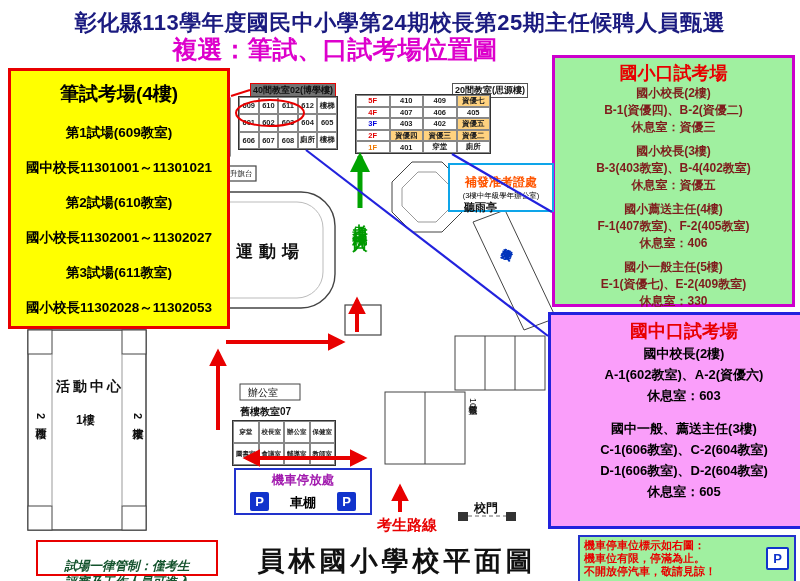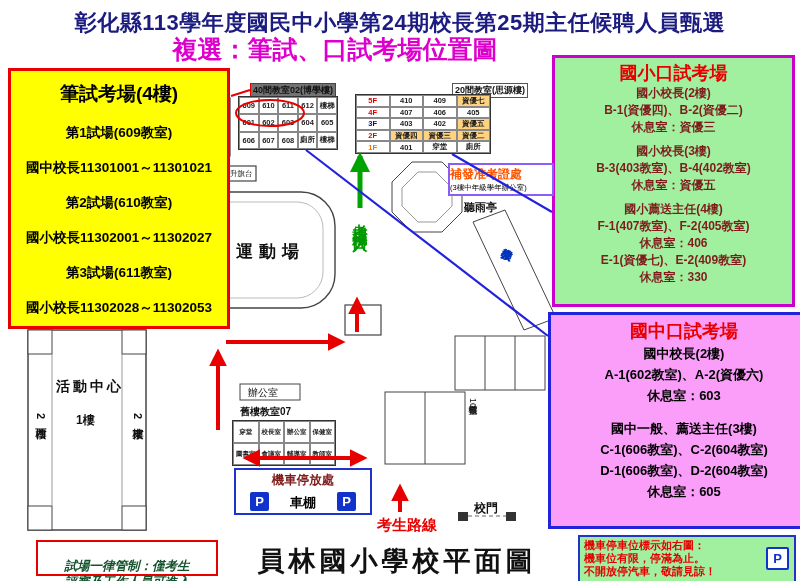--- a/index.html
+++ b/index.html
@@ -43,42 +43,42 @@
   .right-grid{left:355px;top:94px;width:136px;height:60px;}
   .bottom-grid{left:232px;top:420px;width:104px;height:46px;}
   .bottom-grid .grid-cell{font-size:6.5px;}
   .right-grid .grid-row:nth-child(1) .grid-cell:first-child{color:#e00000;}
   .right-grid .grid-row:nth-child(2) .grid-cell:first-child{color:#e00000;}
   .right-grid .grid-row:nth-child(3) .grid-cell:first-child{color:#0000dd;}
   .right-grid .grid-row:nth-child(4) .grid-cell:first-child{color:#e00000;}
   .right-grid .grid-row:nth-child(5) .grid-cell:first-child{color:#ee7700;}
 
   .reissue-box{position:absolute;left:448px;top:163px;width:102px;z-index:3;background:#fff;
-               border:2px solid #8b5cf6;text-align:left;padding:1px 0;}
+               border:2px solid #0ea5e9;text-align:center;padding:9px 0;}
   .reissue-title{font-size:12px;font-weight:bold;color:#ff5500;}
   .reissue-sub{font-size:7.5px;color:#000;}
 
   .stair-label{left:350px;top:212px;writing-mode:vertical-rl;font-size:15px;font-weight:bold;
                color:#009900;letter-spacing:3px;}
   .pavilion{left:464px;top:200px;font-size:11px;font-weight:bold;}
   .sports{left:236px;top:240px;font-size:17px;font-weight:bold;letter-spacing:6px;}
   .flag{left:230px;top:169px;font-size:7.5px;}
   .ac-label{left:56px;top:378px;font-size:14px;font-weight:bold;letter-spacing:3px;}
   .ac-1f{left:76px;top:412px;font-size:12px;font-weight:bold;}
   .ac-west{left:33px;top:413px;writing-mode:vertical-rl;font-size:11px;font-weight:bold;}
   .ac-east{left:130px;top:413px;writing-mode:vertical-rl;font-size:11px;font-weight:bold;}
   .office{left:248px;top:386px;font-size:10px;}
   .old07{left:240px;top:405px;font-size:10px;font-weight:bold;}
   .old10{left:466px;top:398px;writing-mode:vertical-rl;font-size:9px;}
   .teach{left:505px;top:238px;writing-mode:vertical-rl;font-size:11px;font-weight:bold;color:#0033bb;
          transform:rotate(22deg);transform-origin:top left;}
 
   .shed-box{position:absolute;left:234px;top:468px;width:138px;height:47px;z-index:3;
             border:2px solid #2233cc;background:#fff;box-sizing:border-box;}
-  .shed-title{color:#7f1d1d;font-weight:bold;font-size:12.5px;text-align:center;margin-top:2px;}
+  .shed-title{color:#a21caf;font-weight:bold;font-size:12.5px;text-align:center;margin-top:2px;}
   .p-badge{width:19px;height:19px;background:#1133cc;color:#fff;font-weight:bold;font-size:13px;
            display:flex;align-items:center;justify-content:center;border-radius:2px;}
   .p-left{position:absolute;left:14px;top:22px;}
   .p-right{position:absolute;right:14px;top:22px;}
   .shed-name{position:absolute;left:0;right:0;top:24px;text-align:center;font-size:13px;font-weight:bold;}
 
   .gate{left:474px;top:500px;font-size:12px;font-weight:bold;}
   .route{left:377px;top:516px;font-size:15px;font-weight:bold;color:#e80000;}
   .map-title{position:absolute;left:222px;top:543px;width:350px;z-index:3;text-align:center;
              font-size:27px;font-weight:bold;letter-spacing:4px;color:#111;}
@@ -158,20 +158,21 @@
     <div class="eb-title">國小口試考場</div>
     <div class="eb-line">國小校長(2樓)</div>
     <div class="eb-line">B-1(資優四)、B-2(資優二)</div>
     <div class="eb-line">休息室：資優三</div>
     <div class="eb-line gap">國小校長(3樓)</div>
     <div class="eb-line">B-3(403教室)、B-4(402教室)</div>
     <div class="eb-line">休息室：資優五</div>
     <div class="eb-line gap">國小薦送主任(4樓)</div>
     <div class="eb-line">F-1(407教室)、F-2(405教室)</div>
     <div class="eb-line">休息室：406</div>
+    <div class="eb-line gap">國小一般主任(5樓)</div>
     <div class="eb-line">E-1(資優七)、E-2(409教室)</div>
     <div class="eb-line">休息室：330</div>
   </div>
 
   <div class="box junior-box">
     <div class="jb-title">國中口試考場</div>
     <div class="jb-line">國中校長(2樓)</div>
     <div class="jb-line">A-1(602教室)、A-2(資優六)</div>
     <div class="jb-line">休息室：603</div>
     <div class="jb-line gap">國中一般、薦送主任(3樓)</div>

